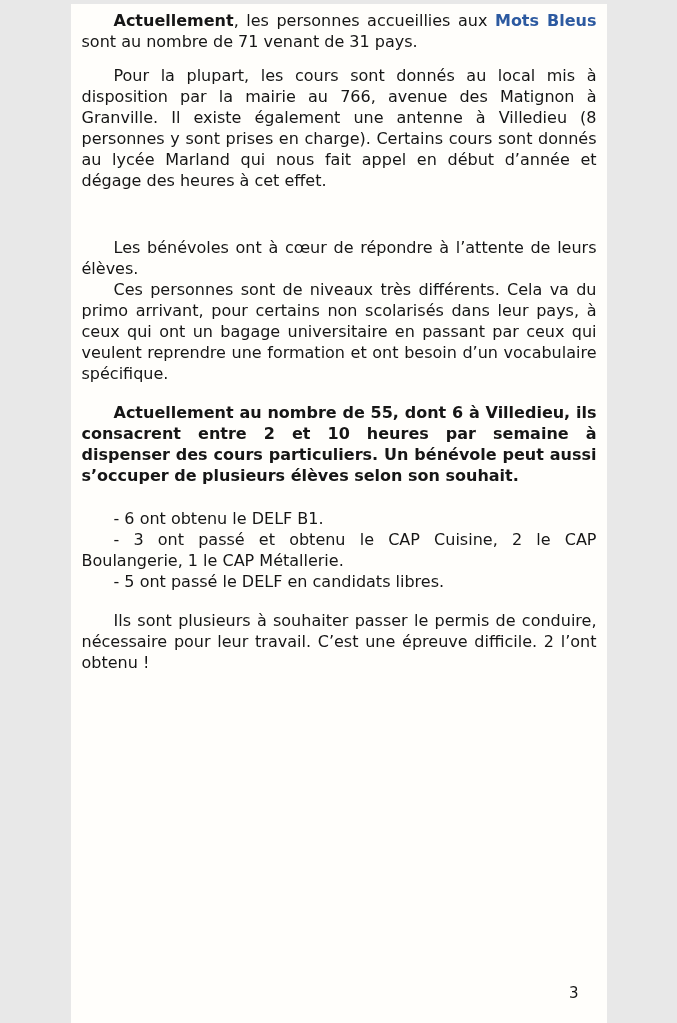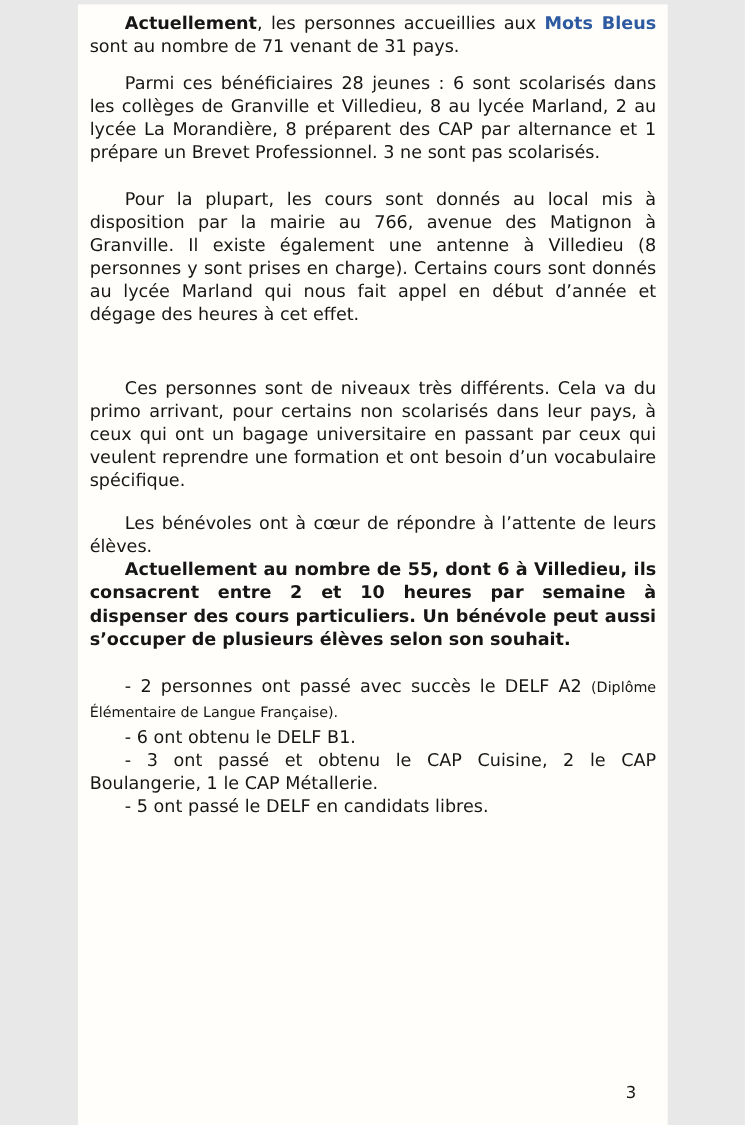--- a/index.html
+++ b/index.html
@@ -53,38 +53,37 @@
   }
 </style>
 </head>
 <body>
 
 <div class="page">
   <div class="content">
 
     <p class="para"><span class="bold">Actuellement</span><span>, les personnes accueillies aux </span><span class="brand">Mots Bleus</span><span> sont au nombre de 71 venant de 31 pays.</span></p>
 
-    <p class="para after-beneficiaries">Parmi ces bénéficiaires 28 jeunes : 6 sont scolarisés dans les collèges de Granville et Villedieu, 8 au lycée Marland, 2 au lycée La Morandière, 8 préparent des CAP par alternance et 1 prépare un Brevet Professionnel. 3 ne sont pas scolarisés.</p>
 
     <p class="para big-gap">Pour la plupart, les cours sont donnés au local mis à disposition par la mairie au 766, avenue des Matignon à Granville. Il existe également une antenne à Villedieu (8 personnes y sont prises en charge). Certains cours sont donnés au lycée Marland qui nous fait appel en début d’année et dégage des heures à cet effet.</p>
 
+    <p class="para no-gap">Les bénévoles ont à cœur de répondre à l’attente de leurs élèves.</p>
+
     <p class="para after-levels">Ces personnes sont de niveaux très différents. Cela va du primo arrivant, pour certains non scolarisés dans leur pays, à ceux qui ont un bagage universitaire en passant par ceux qui veulent reprendre une formation et ont besoin d’un vocabulaire spécifique.</p>
-
-    <p class="para no-gap">Les bénévoles ont à cœur de répondre à l’attente de leurs élèves.</p>
 
     <p class="para after-volunteers">Actuellement au nombre de 55, dont 6 à Villedieu, ils consacrent entre 2 et 10 heures par semaine à dispenser des cours particuliers. Un bénévole peut aussi s’occuper de plusieurs élèves selon son souhait.</p>
 
 
-    <p class="para list-item"><span>- 2 personnes ont passé avec succès le DELF A2 </span><span class="small-note">(Diplôme Élémentaire de Langue Française).</span></p>
 
     <p class="para list-item">- 6 ont obtenu le DELF B1.</p>
 
     <p class="para list-item">- 3 ont  passé et obtenu le CAP Cuisine, 2 le CAP Boulangerie, 1 le CAP Métallerie.</p>
 
 
     <p class="para list-end">- 5 ont passé le DELF en candidats libres.</p>
 
+    <p class="para after-driving">Ils sont plusieurs à souhaiter passer le permis de conduire, nécessaire pour leur travail. C’est une épreuve difficile. 2 l’ont obtenu !</p>
 
 
   </div>
 
   <div class="page-footer">3</div>
 </div>
 
 </body></html>

